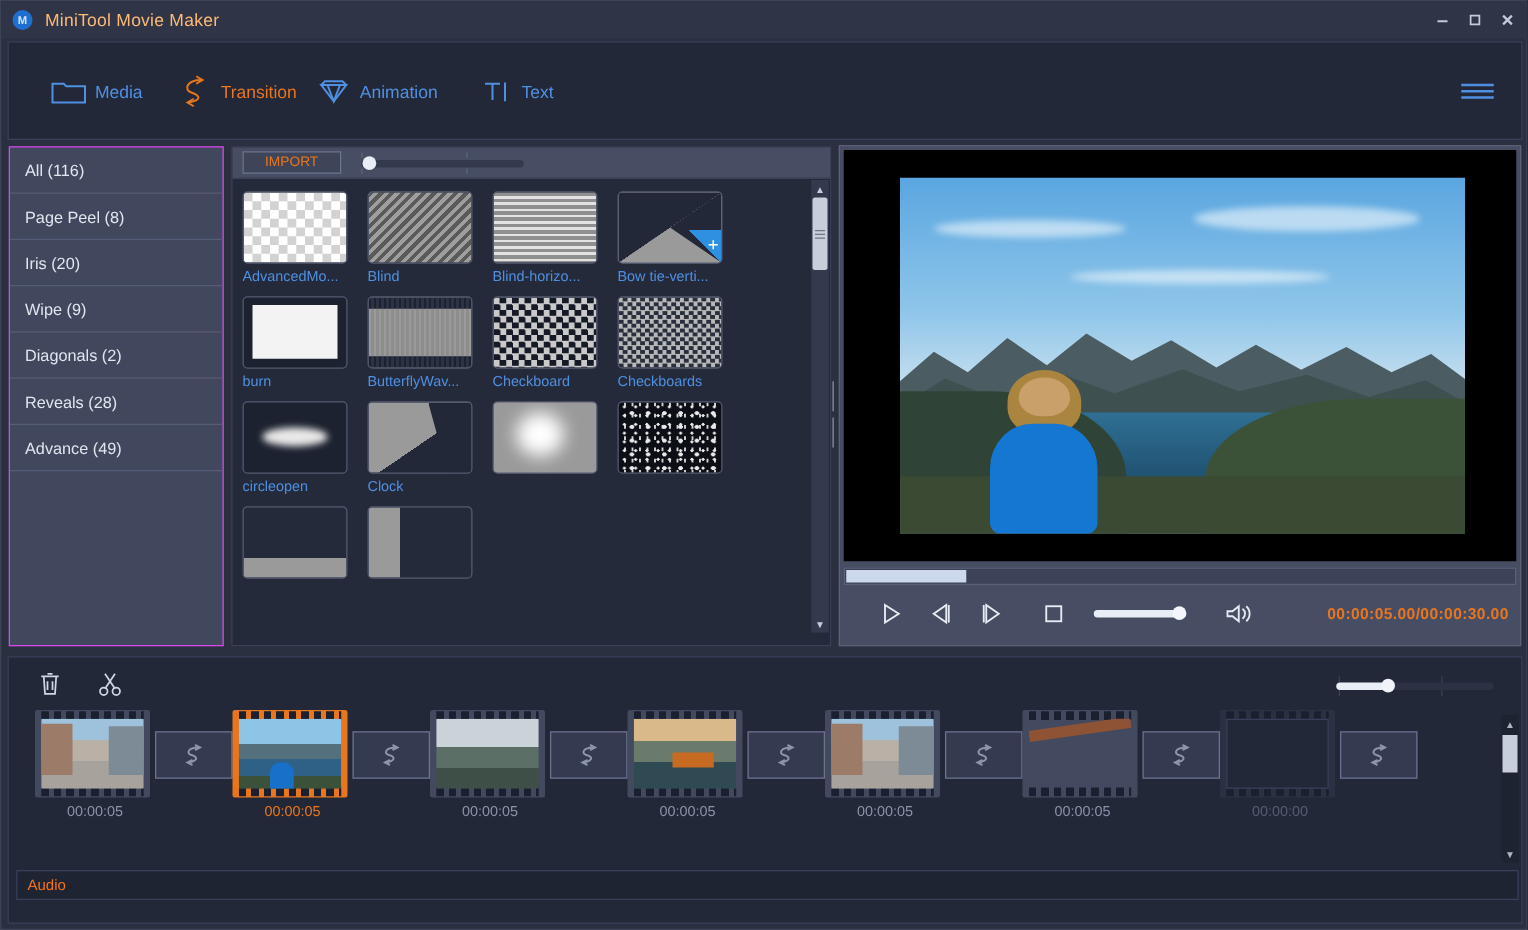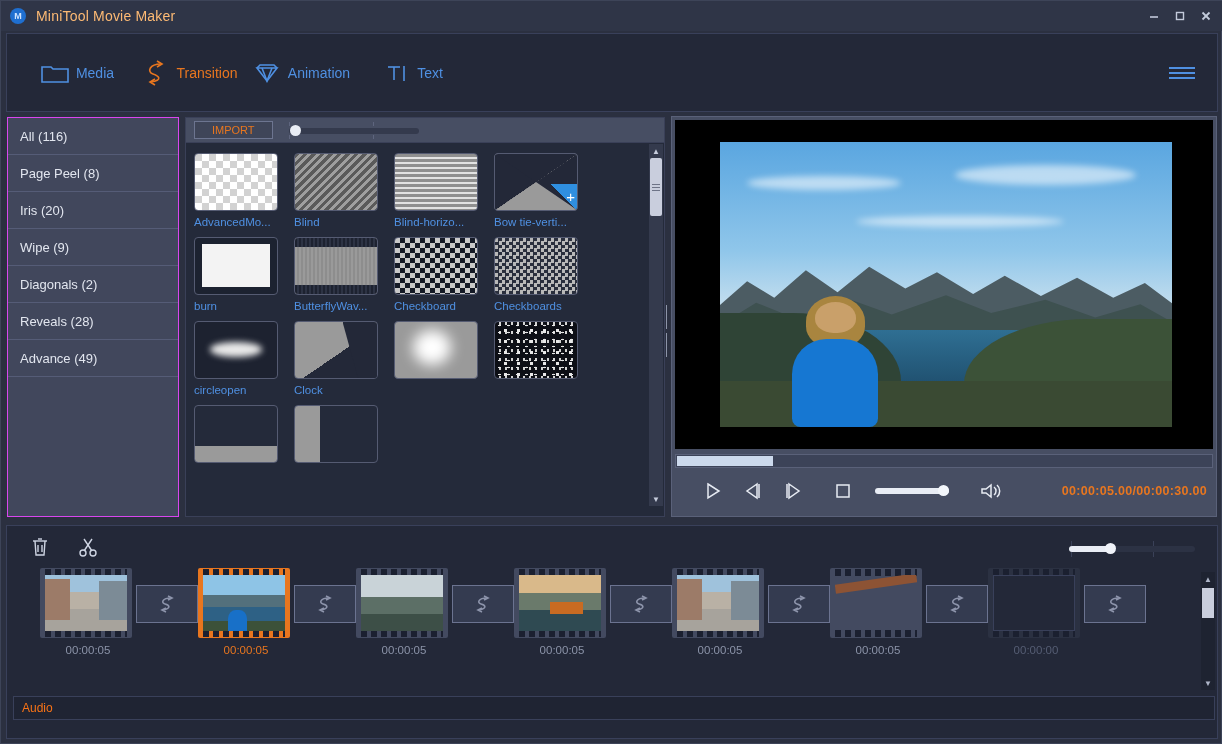--- a/index.html
+++ b/index.html
@@ -259,21 +259,21 @@
   .tl-tools .tbtn { width: 26px; height: 26px; display:flex; align-items:center; justify-content:center; cursor:pointer; }
   .tl-tools .tbtn svg { stroke:#cfd5e3; fill:none; stroke-width:1.4; }
   .tl-zoom { position:absolute; right: 22px; top: 14px; width: 150px; height: 18px; }
   .tl-zoom .track { position:absolute; top:6px; left:24px; width:126px; height:6px; background:#2c3244; border-radius:3px; }
   .tl-zoom .fill { position:absolute; top:6px; left:24px; width:42px; height:6px; background:#e9edf5; border-radius:3px; }
   .tl-zoom .knob { position:absolute; top:3px; left:60px; width:11px; height:11px; border-radius:50%; background:#f0f3f9; }
   .tl-zoom .tick { position:absolute; width:1px; height:16px; background:#3a4considerations; background:#3c4considerations; background:#3a4158; }
 
   .track-row {
     position: absolute; left: 1px; top: 42px; width: 1192px; height: 128px;
-    display: flex; align-items: flex-start; padding-left: 32px;
+    display: flex; align-items: flex-start; padding-left: 20px;
   }
   .clip { width: 96px; margin-right: 0; text-align: center; cursor: pointer; }
   .film {
     position: relative; width: 92px; height: 70px;
     background: #434a60; border-radius: 2px; padding: 7px 5px;
   }
   .film.selected { background: #e8761f; }
   .film.empty { background: #2b3142; }
   .film .holes-t, .film .holes-b {
     position:absolute; left:5px; right:5px; height: 7px;

